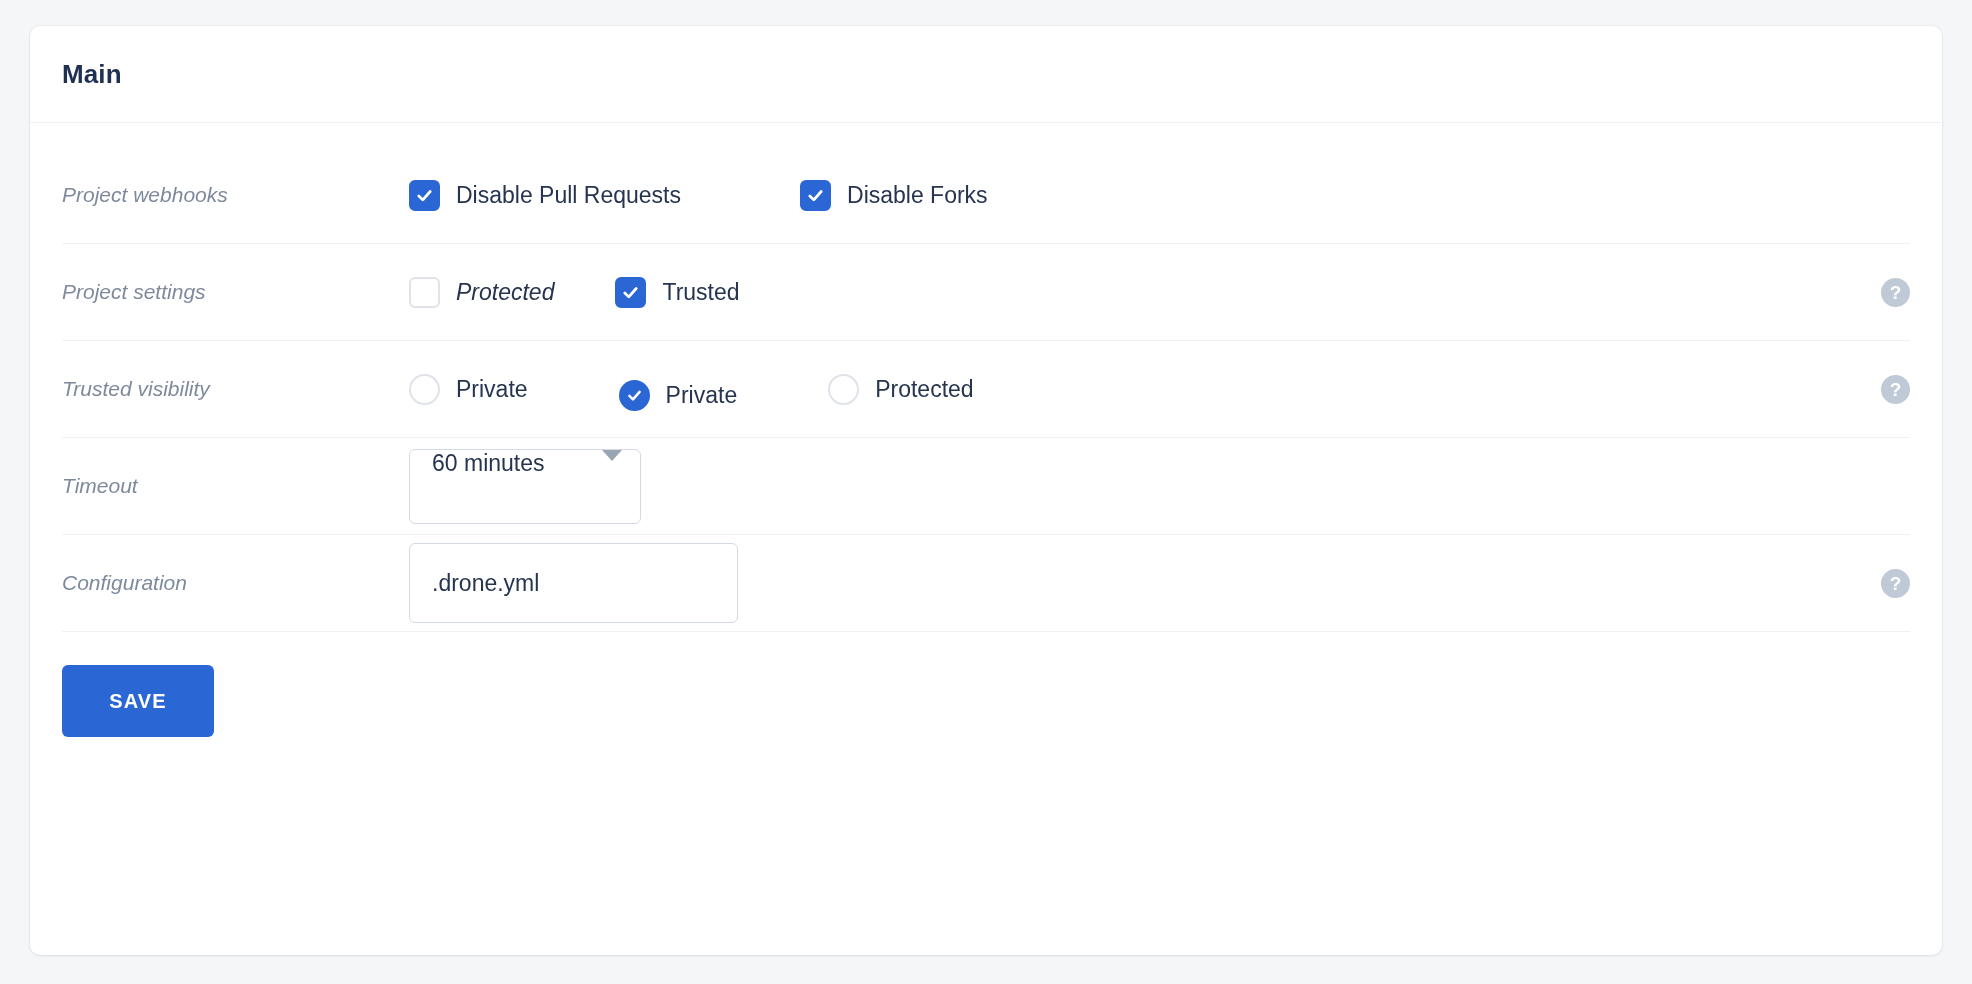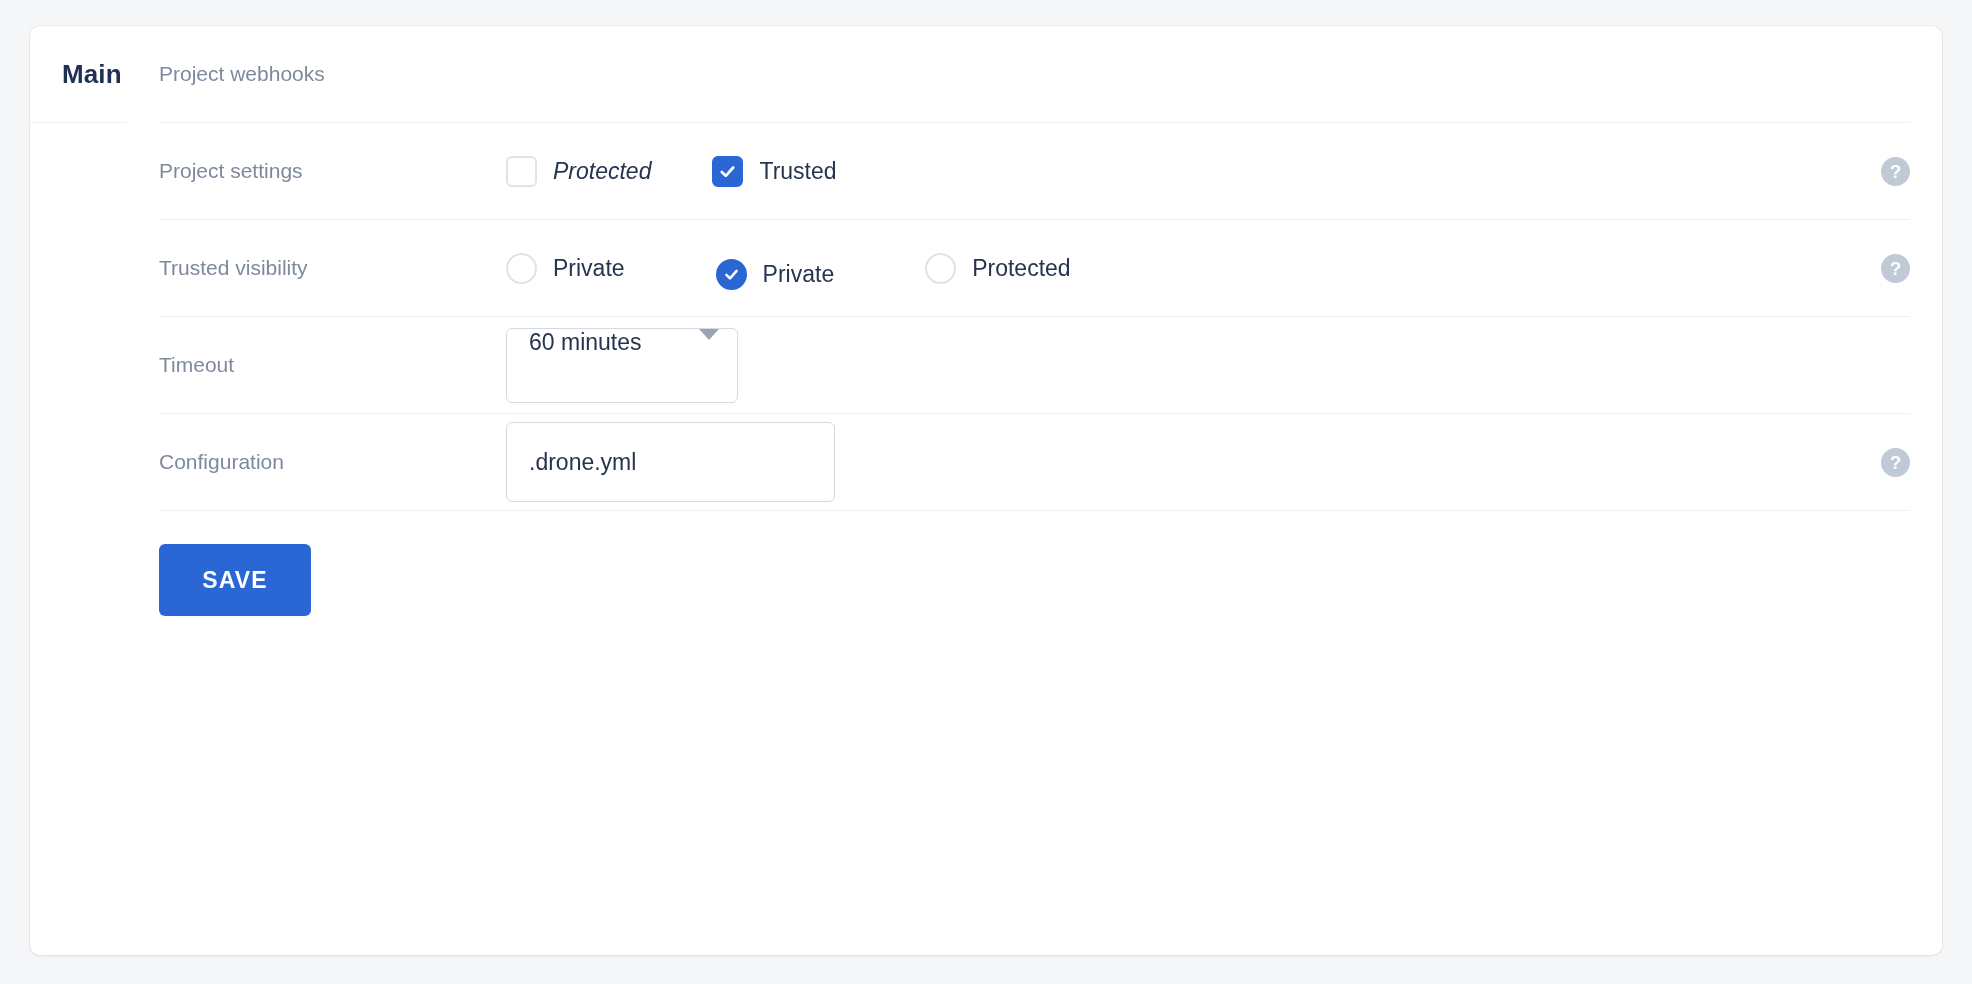--- a/index.html
+++ b/index.html
@@ -18,21 +18,22 @@
   }
 
   .card {
     background: #ffffff;
     border-radius: 10px;
     width: 100%;
     height: 100%;
     box-shadow: 0 1px 3px rgba(25, 42, 70, 0.08), 0 0 0 1px rgba(25,42,70,0.03);
     overflow: hidden;
     display: flex;
-    flex-direction: row;
+    flex-direction: column;
+    gap: 24px;
   }
 
   .card-header {
     height: 97px;
     flex: 0 0 97px;
     display: flex;
     align-items: center;
     padding-left: 32px;
     border-bottom: 1px solid #eef0f3;
   }
@@ -53,20 +54,21 @@
     min-height: 97px;
   }
   .row:last-child { border-bottom: none; }
 
   .row-label {
     width: 265px;
     flex: 0 0 265px;
     font-size: 21px;
     color: #7e8a9c;
     line-height: 1.2;
+    font-style: italic;
   }
 
   .row-controls {
     flex: 1 1 auto;
     display: flex;
     align-items: center;
     min-width: 0;
   }
 
   
@@ -193,21 +195,21 @@
     border-bottom: none;
     padding: 33px 0 0 0;
     align-items: flex-start;
   }
   .save-btn {
     background: #2a67d4;
     color: #ffffff;
     border: none;
     border-radius: 6px;
     font-family: "Liberation Sans", sans-serif;
-    font-size: 23px;
+    font-size: 20px;
     font-weight: bold;
     letter-spacing: 1.1px;
     width: 152px;
     height: 72px;
     cursor: pointer;
   }
 </style>
 </head>
 <body>
 
@@ -215,20 +217,41 @@
   <div class="card">
 
     <div class="card-header">
       <div class="card-title">Main</div>
     </div>
 
     <div class="rows">
 
       <div class="row">
         <div class="row-label">Project webhooks</div>
+        <div class="row-controls">
+
+          <div class="opt c-webhook-1">
+            <span class="box checked">
+              <svg class="check-glyph" width="19" height="19" viewBox="0 0 20 20">
+                <path d="M4 10.5 L8.2 14.6 L16 5.8" fill="none" stroke="#ffffff" stroke-width="2.9" stroke-linecap="round" stroke-linejoin="round"></path>
+              </svg>
+            </span>
+            <span class="opt-text">Disable Pull Requests</span>
+          </div>
+
+          <div class="opt c-webhook-2">
+            <span class="box checked">
+              <svg class="check-glyph" width="19" height="19" viewBox="0 0 20 20">
+                <path d="M4 10.5 L8.2 14.6 L16 5.8" fill="none" stroke="#ffffff" stroke-width="2.9" stroke-linecap="round" stroke-linejoin="round"></path>
+              </svg>
+            </span>
+            <span class="opt-text">Disable Forks</span>
+          </div>
+
+        </div>
       </div>
 
       <div class="row">
         <div class="row-label">Project settings</div>
         <div class="row-controls">
 
           <div class="opt c-set-1">
             <span class="box">
               
             </span>

